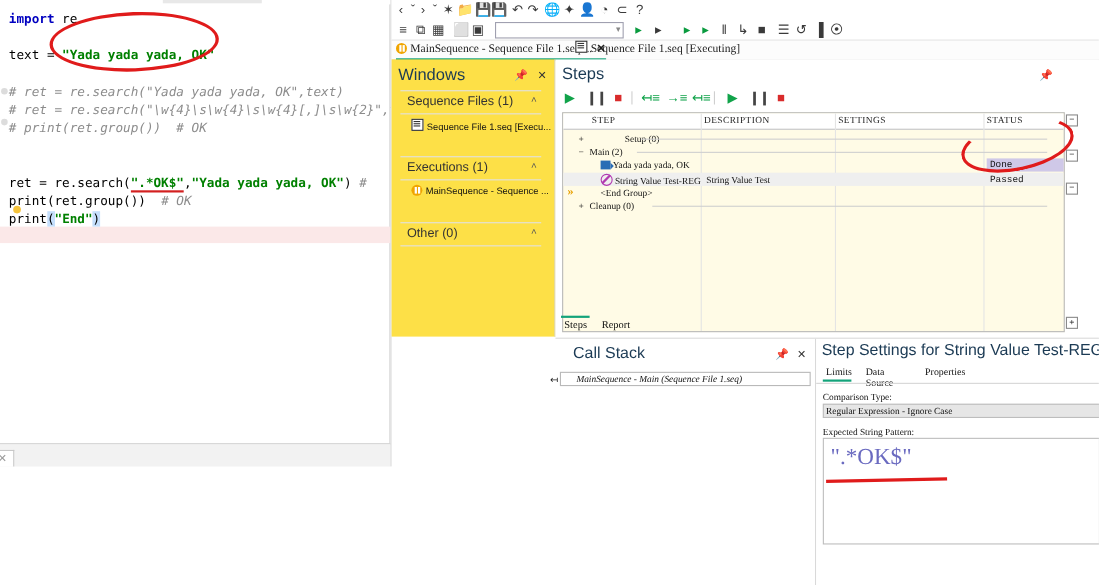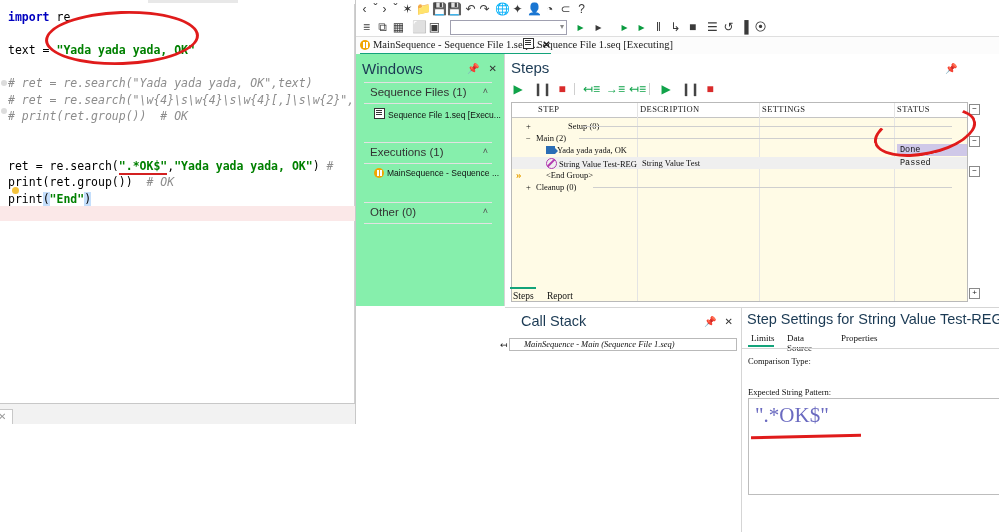--- a/index.html
+++ b/index.html
@@ -58,21 +58,21 @@
 
   
   .doctabs{position:absolute;left:0;top:37px;width:643px;height:17px;background:#fcfcfc;
            border-bottom:1px solid #d9d9d9;}
   .dtab{position:absolute;top:0;height:16px;line-height:16px;font-size:10.5px;color:#1a1a1a;
         font-family:"Liberation Serif",serif;white-space:nowrap;}
   .dtab.active{border-bottom:2px solid #13a37a;}
   .dtab .x{color:#222;font-weight:bold;margin-left:4px;font-size:10px;}
 
   
-  .winpane{position:absolute;left:0;top:54px;width:148px;height:252px;background:#86efac;
+  .winpane{position:absolute;left:0;top:54px;width:148px;height:252px;background:#fde047;
            border-right:1px solid #d5d5d5;}
   .pane-title{position:absolute;left:6px;top:6px;font-size:15px;color:#1b3a54;
               font-family:"Liberation Sans",sans-serif;}
   .pane-pin{position:absolute;top:9px;font-size:10px;color:#333;}
   .grp{position:absolute;left:8px;width:128px;height:20px;border-top:1px solid #e2e2e2;
        border-bottom:1px solid #e2e2e2;}
   .grp .lbl{position:absolute;left:6px;top:3px;font-size:11.5px;color:#333;}
   .grp .chev{position:absolute;right:4px;top:3px;font-size:9px;color:#555;}
   .witem{position:absolute;left:18px;font-size:8.5px;color:#111;
          font-family:Liberation Sans, sans-serif;white-space:nowrap;}
@@ -387,20 +387,23 @@
     <div class="stepset">
       <div class="ss-title">Step Settings for String Value Test-REG</div>
       <div class="ss-tabs">
         <div class="sstab active" style="left:4px">Limits</div>
         <div class="sstab" style="left:40px">Data Source</div>
         <div class="sstab" style="left:94px">Properties</div>
       </div>
       <div class="ss-line"></div>
 
       <div class="ss-lbl" style="top:48px">Comparison Type:</div>
+      <div class="ss-field" style="top:59px">
+        <span class="t">Regular Expression - Ignore Case</span>
+      </div>
 
       <div class="ss-lbl" style="top:79px">Expected String Pattern:</div>
       <div class="ss-box" style="top:90px">
         <span class="pat">".*OK$"</span>
         <div class="ann-underline"></div>
       </div>
     </div>
 
   </div>
 </div>

